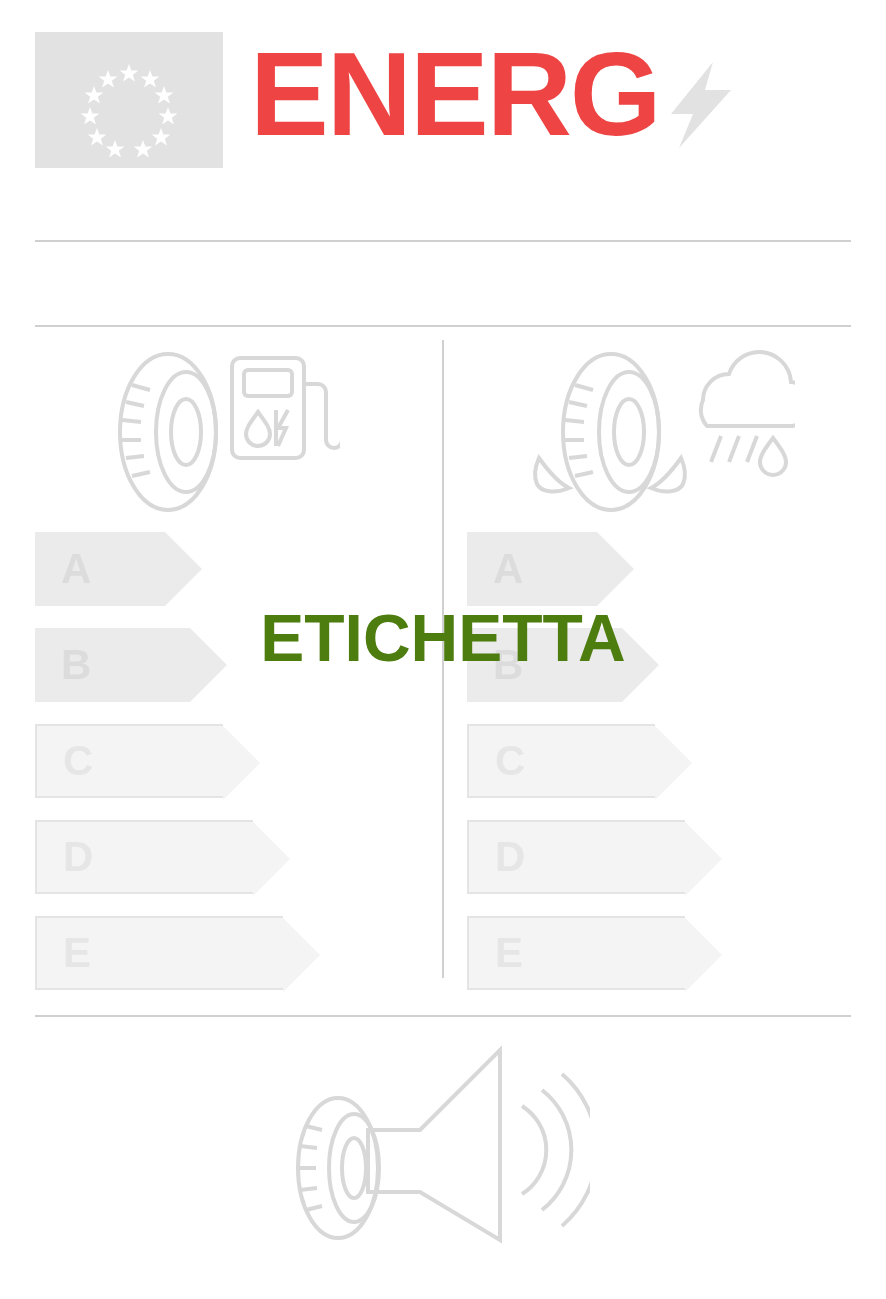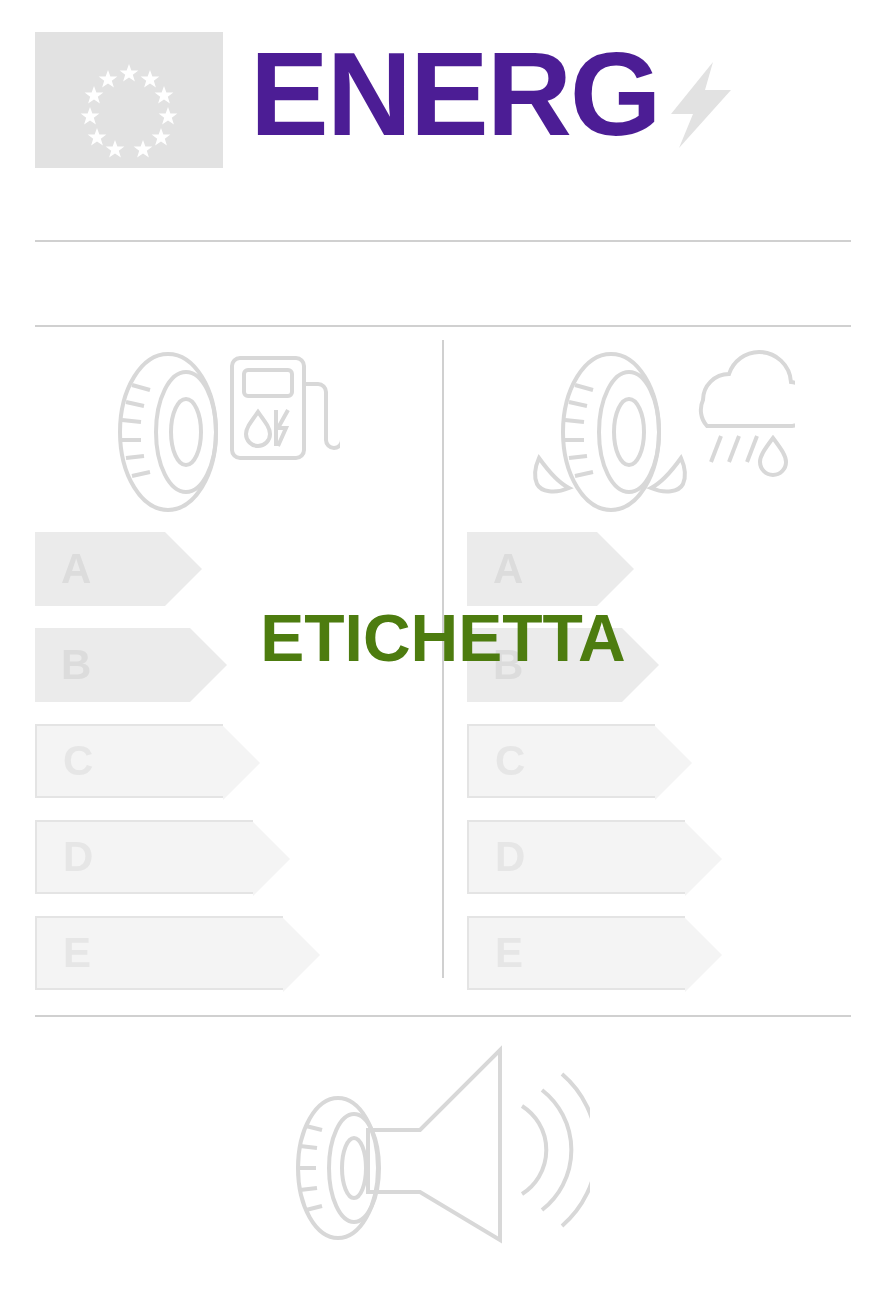--- a/index.html
+++ b/index.html
@@ -41,21 +41,21 @@
     height: 136px;
   }
   .energ-word {
     position: absolute;
     left: 215px;
     top: -4px;
     font-size: 118px;
     line-height: 140px;
     font-weight: bold;
     letter-spacing: -2px;
-    color: #4c1d95;
+    color: #ef4444;
     font-family: "Liberation Sans", sans-serif;
     white-space: nowrap;
   }
   .energ-bolt {
     position: absolute;
     left: 636px;
     top: 34px;
     width: 60px;
     height: 86px;
   }

